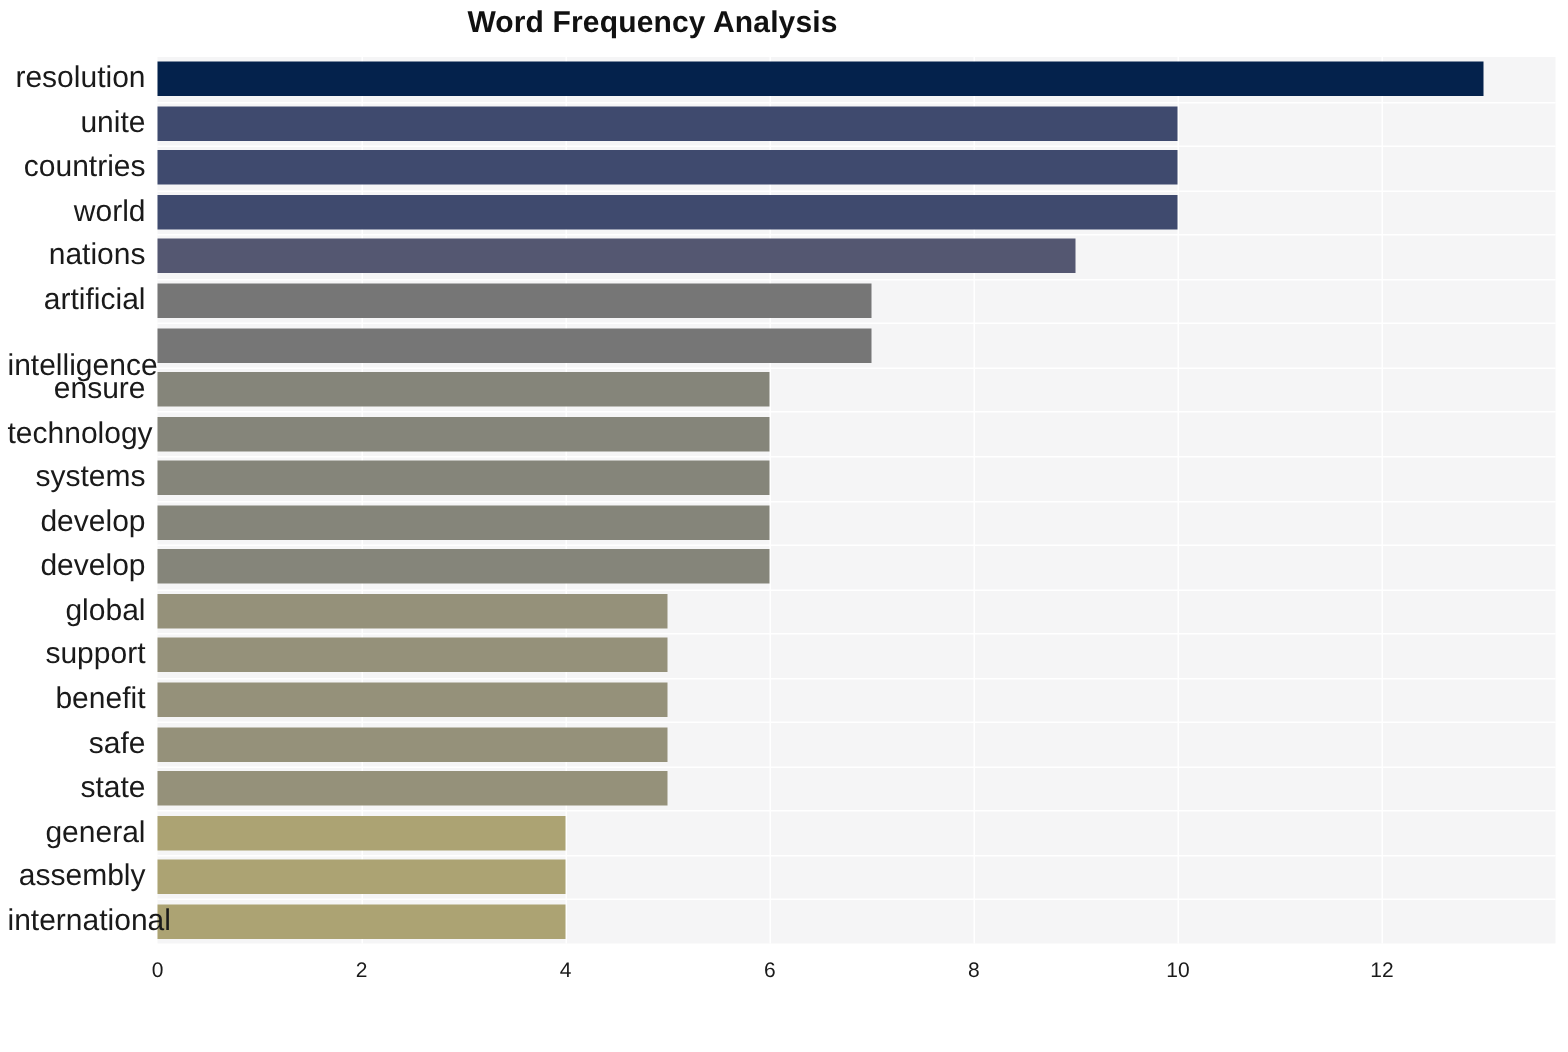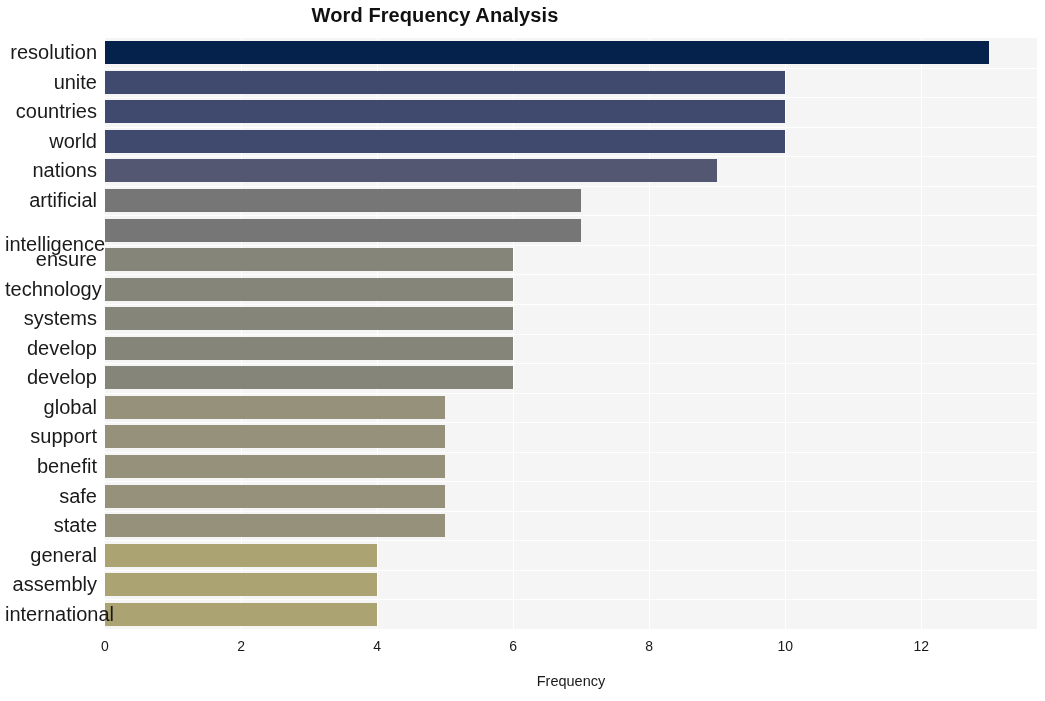--- a/index.html
+++ b/index.html
@@ -202,15 +202,14 @@
   <div id="x-axis">
       <div class="xtick" style="left: 105px;">0</div>
       <div class="xtick" style="left: 241.058px;">2</div>
       <div class="xtick" style="left: 377.117px;">4</div>
       <div class="xtick" style="left: 513.175px;">6</div>
       <div class="xtick" style="left: 649.234px;">8</div>
       <div class="xtick" style="left: 785.292px;">10</div>
       <div class="xtick" style="left: 921.35px;">12</div>
     </div>
 
-  <div id="x-axis-title">Frequency</div>
 
 </div>
 
 </body></html>

